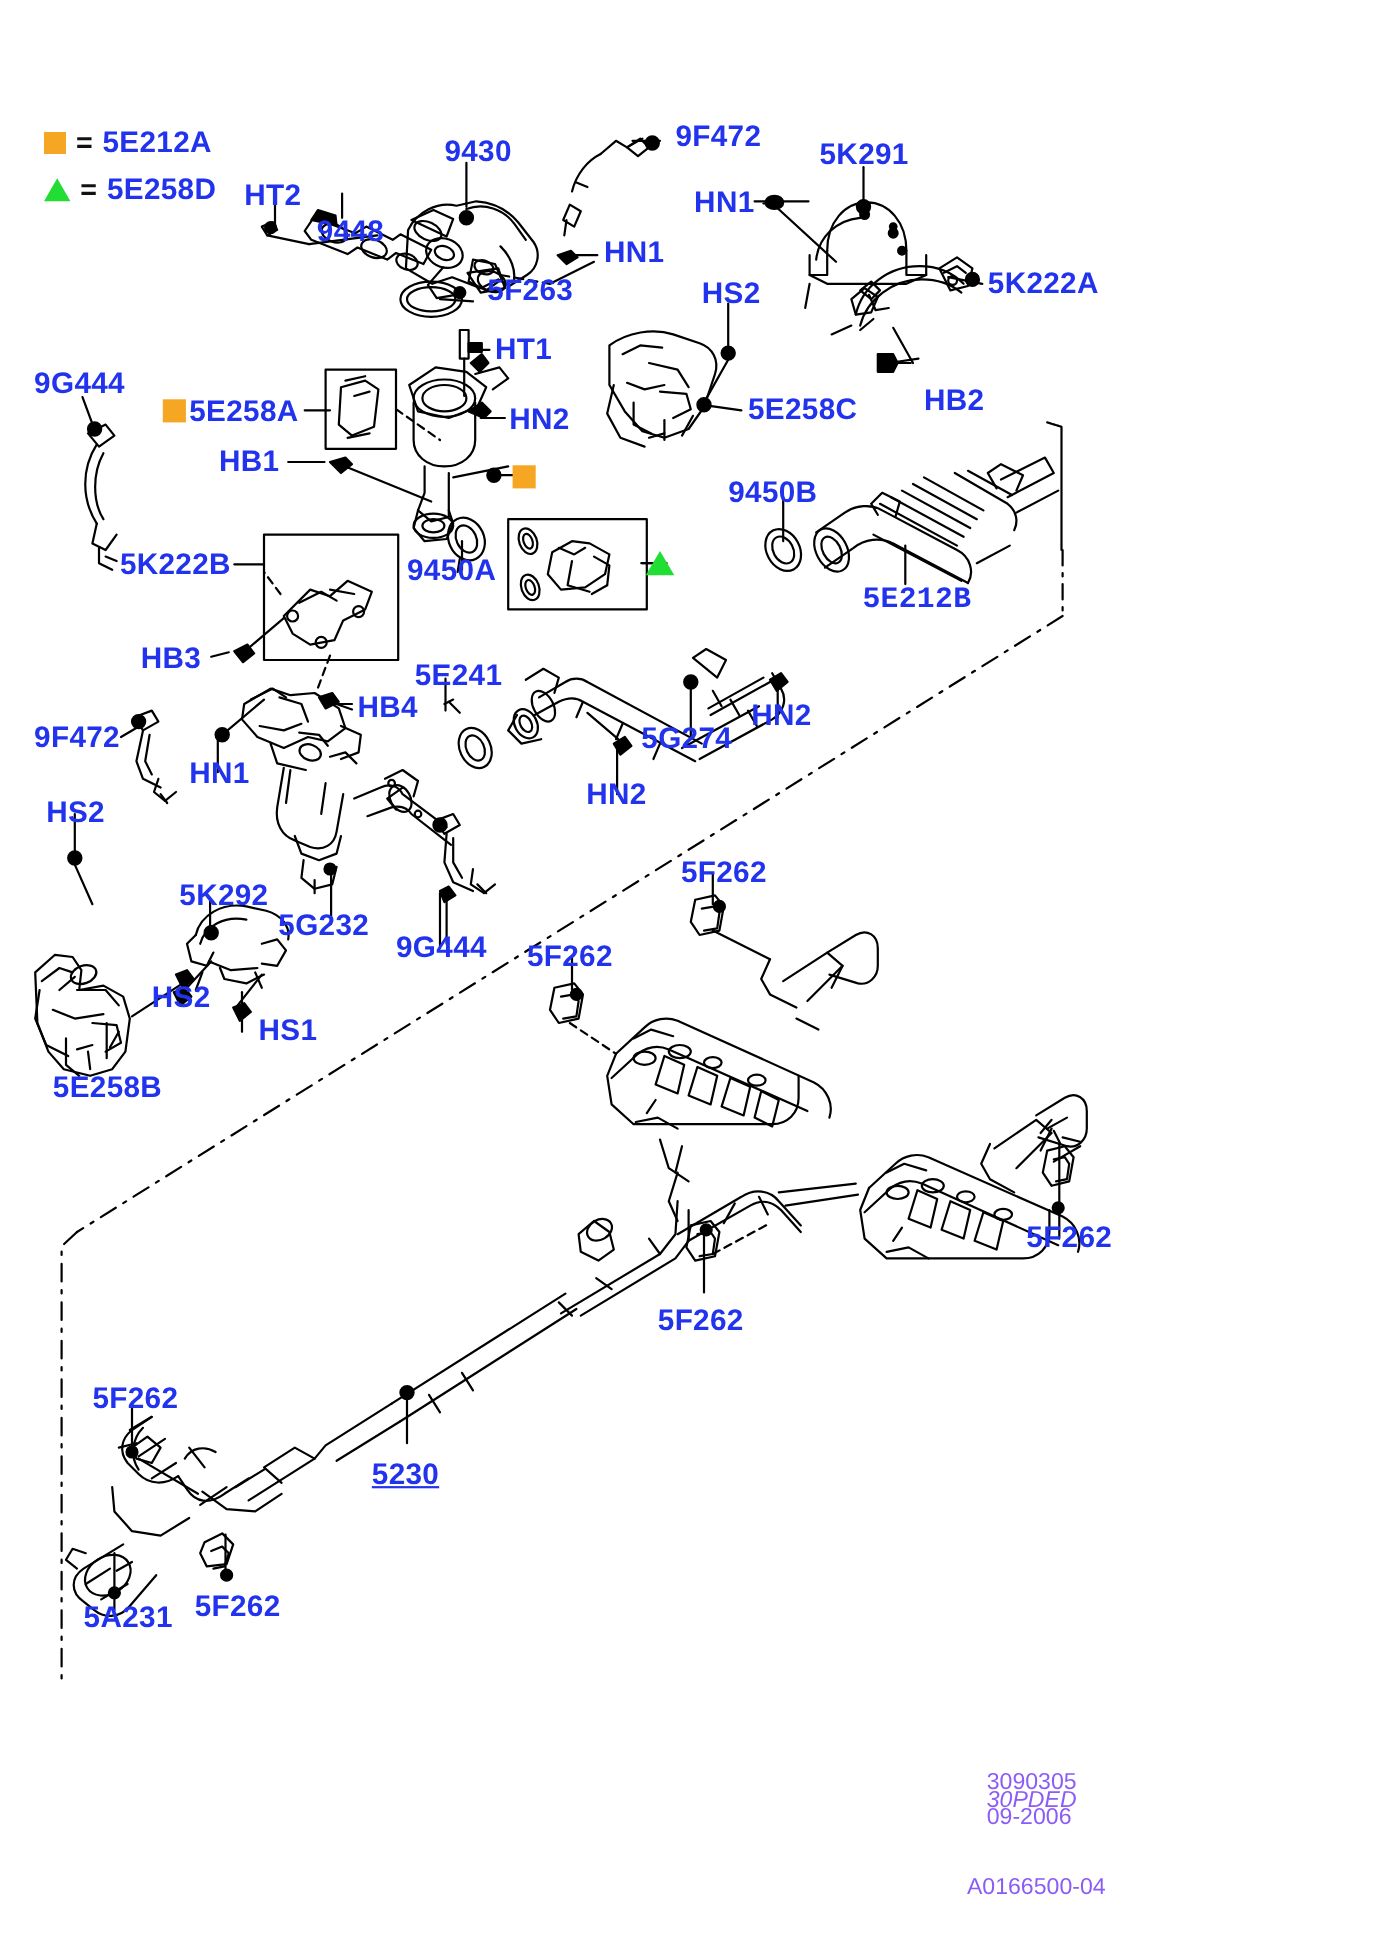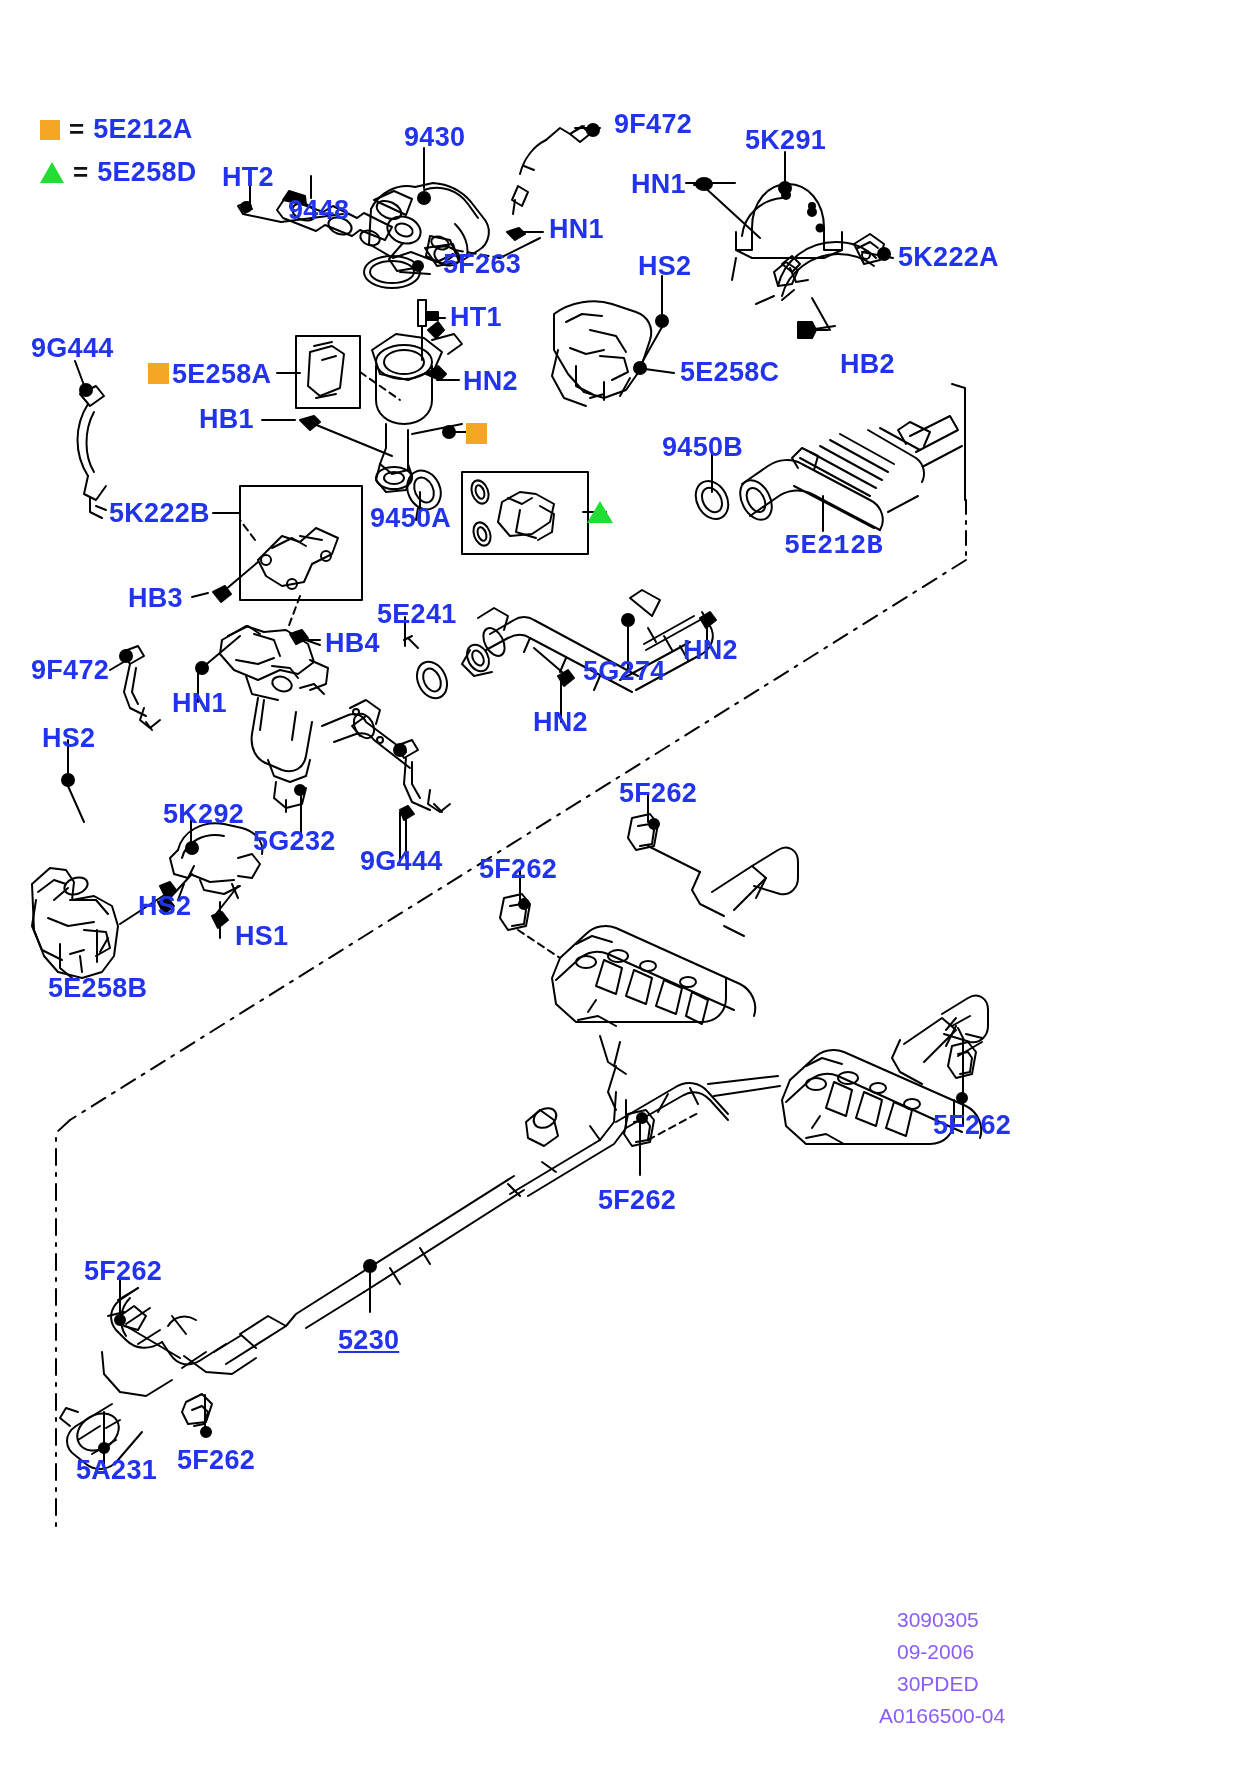--- a/index.html
+++ b/index.html
@@ -527,17 +527,17 @@
       <div class="lbl" style="left: 933px; top: 1112px;">5F262</div>
       <div class="lbl" style="left: 598px; top: 1187px;">5F262</div>
       <div class="lbl" style="left: 84px; top: 1258px;">5F262</div>
       <div class="lbl" style="left: 338px; top: 1327px; text-decoration: underline;">5230</div>
       <div class="lbl" style="left: 76px; top: 1457px;">5A231</div>
       <div class="lbl" style="left: 177px; top: 1447px;">5F262</div>
     </div>
 
   <div class="meta" style="left:897px;top:1608px;">3090305</div>
   <div class="meta" style="left:897px;top:1640px;">09-2006</div>
-  <div class="meta" style="left:897px;top:1672px;">30PDED</div>
+  <div class="meta" style="left:897px;top:1625px;font-style:italic;">30PDED</div>
   <div class="meta" style="left:879px;top:1704px;">A0166500-04</div>
 
 
 </div>
 
 </body></html>

